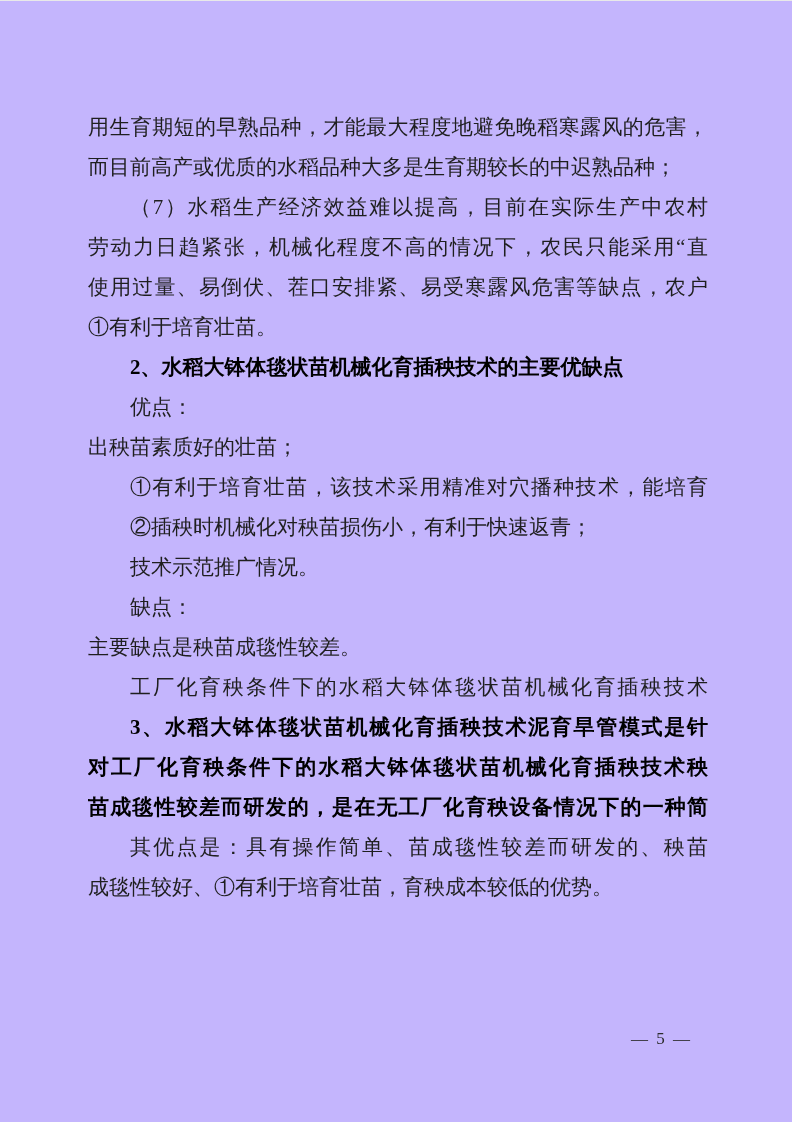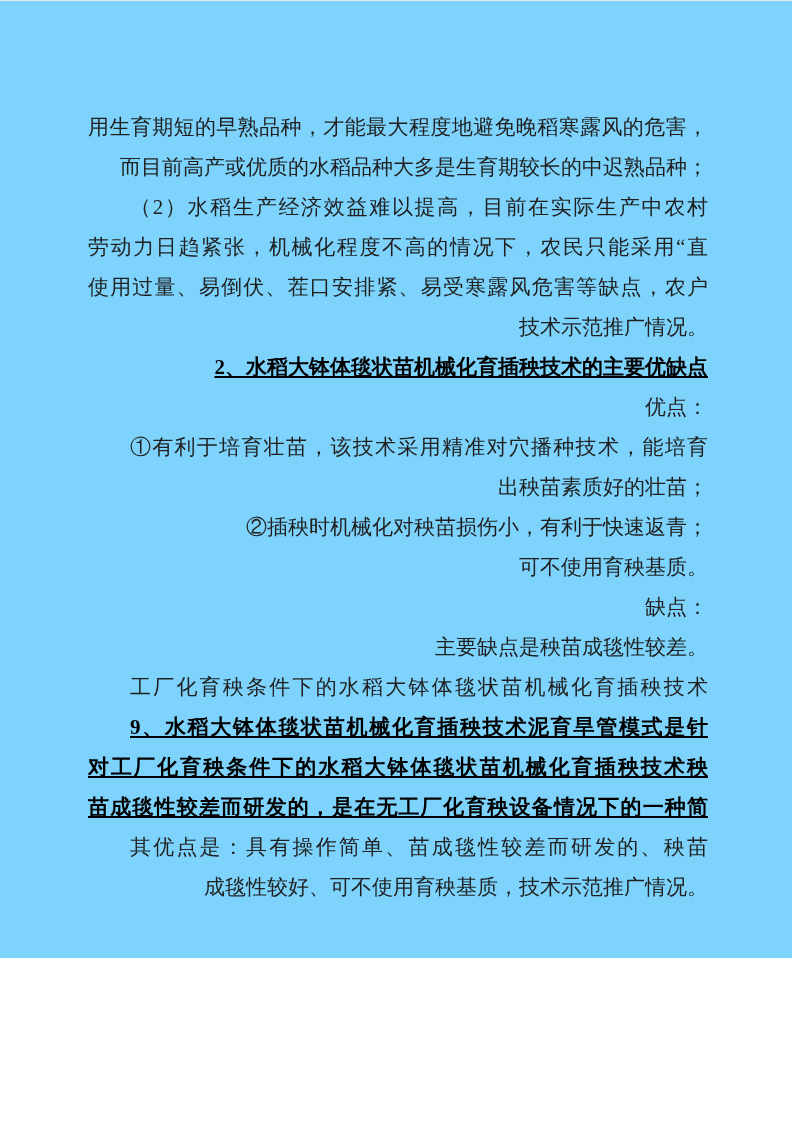--- a/index.html
+++ b/index.html
@@ -3,46 +3,44 @@
 <meta charset="utf-8">
 <style>
   html, body {
     margin: 0;
     padding: 0;
     background: #ffffff;
   }
   .page {
     position: relative;
     width: 792px;
-    height: 958px;
-    background: #7dd3fc;
+    height: 1122px;
+    background: #c4b5fd;
     overflow: hidden;
     font-family: "Liberation Serif", "DejaVu Serif", serif;
     border-top: 1px solid #e9e9e9;
     box-sizing: border-box;
   }
   .content {
     position: absolute;
     left: 88px;
     top: 106px;
     width: 620px;
   }
   .line {
     font-size: 21px;
     line-height: 40px;
     height: 40px;
     color: #1f1f1f;
     white-space: normal;
     overflow: hidden;
-    text-align: right;
   }
   .line.bold {
     font-weight: 700;
     color: #000000;
-    text-decoration: underline;
   }
   .line.indent {
     padding-left: 42px;
   }
   .line.just {
     text-align: justify;
     text-align-last: justify;
   }
   .footer {
     position: absolute;
@@ -53,35 +51,35 @@
     letter-spacing: 2px;
   }
 </style>
 </head>
 <body>
 
 <div class="page">
   <div class="content">
       <div class="line just">用生育期短的早熟品种，才能最大程度地避免晚稻寒露风的危害，</div>
       <div class="line">而目前高产或优质的水稻品种大多是生育期较长的中迟熟品种；</div>
-      <div class="line indent just">（2）水稻生产经济效益难以提高，目前在实际生产中农村</div>
+      <div class="line indent just">（7）水稻生产经济效益难以提高，目前在实际生产中农村</div>
       <div class="line just">劳动力日趋紧张，机械化程度不高的情况下，农民只能采用“直</div>
       <div class="line just">使用过量、易倒伏、茬口安排紧、易受寒露风危害等缺点，农户</div>
-      <div class="line">技术示范推广情况。</div>
+      <div class="line">①有利于培育壮苗。</div>
       <div class="line bold indent">2、水稻大钵体毯状苗机械化育插秧技术的主要优缺点</div>
       <div class="line indent">优点：</div>
+      <div class="line">出秧苗素质好的壮苗；</div>
       <div class="line indent just">①有利于培育壮苗，该技术采用精准对穴播种技术，能培育</div>
-      <div class="line">出秧苗素质好的壮苗；</div>
       <div class="line indent">②插秧时机械化对秧苗损伤小，有利于快速返青；</div>
-      <div class="line indent">可不使用育秧基质。</div>
+      <div class="line indent">技术示范推广情况。</div>
       <div class="line indent">缺点：</div>
       <div class="line">主要缺点是秧苗成毯性较差。</div>
       <div class="line indent just">工厂化育秧条件下的水稻大钵体毯状苗机械化育插秧技术</div>
-      <div class="line bold indent just">9、水稻大钵体毯状苗机械化育插秧技术泥育旱管模式是针</div>
+      <div class="line bold indent just">3、水稻大钵体毯状苗机械化育插秧技术泥育旱管模式是针</div>
       <div class="line bold just">对工厂化育秧条件下的水稻大钵体毯状苗机械化育插秧技术秧</div>
       <div class="line bold just">苗成毯性较差而研发的，是在无工厂化育秧设备情况下的一种简</div>
       <div class="line indent just">其优点是：具有操作简单、苗成毯性较差而研发的、秧苗</div>
-      <div class="line">成毯性较好、可不使用育秧基质，技术示范推广情况。</div>
+      <div class="line">成毯性较好、①有利于培育壮苗，育秧成本较低的优势。</div>
     </div>
   <div class="footer">
     <span>— 5 —</span>
   </div>
 </div>
 
 </body></html>

